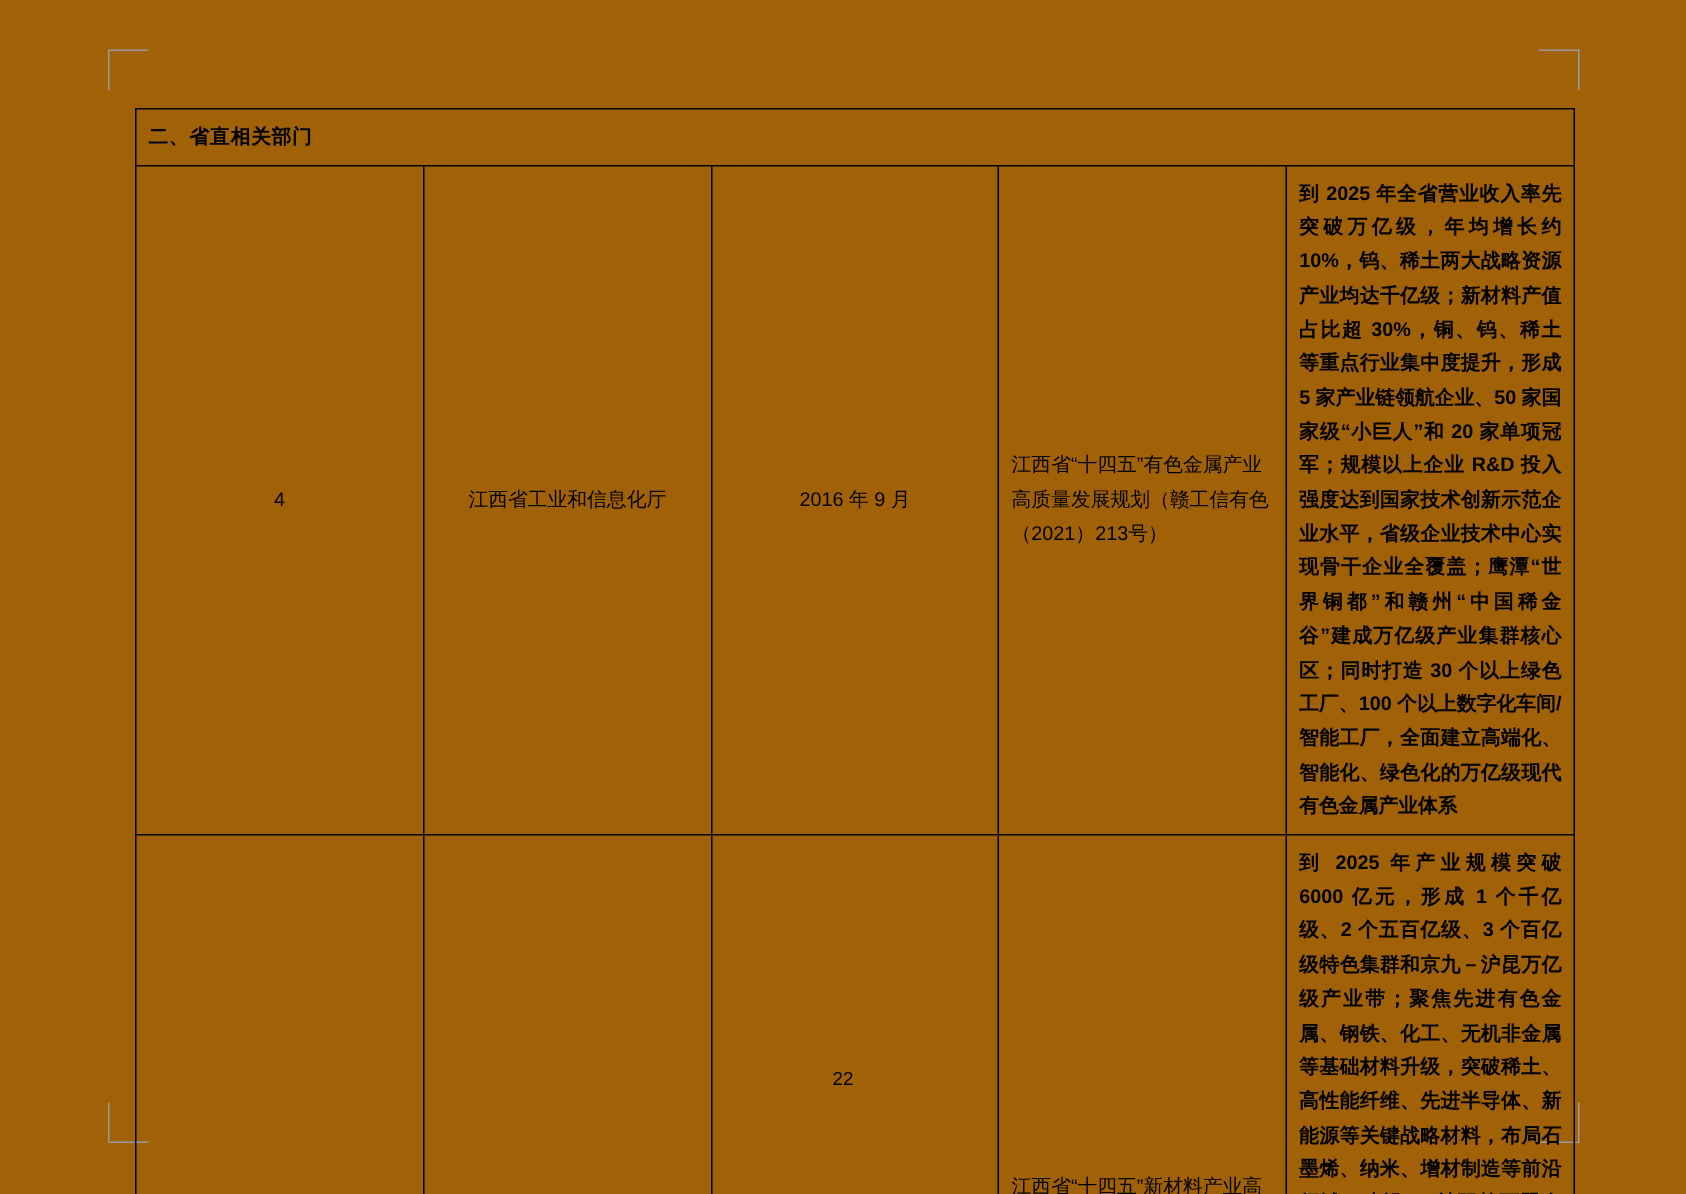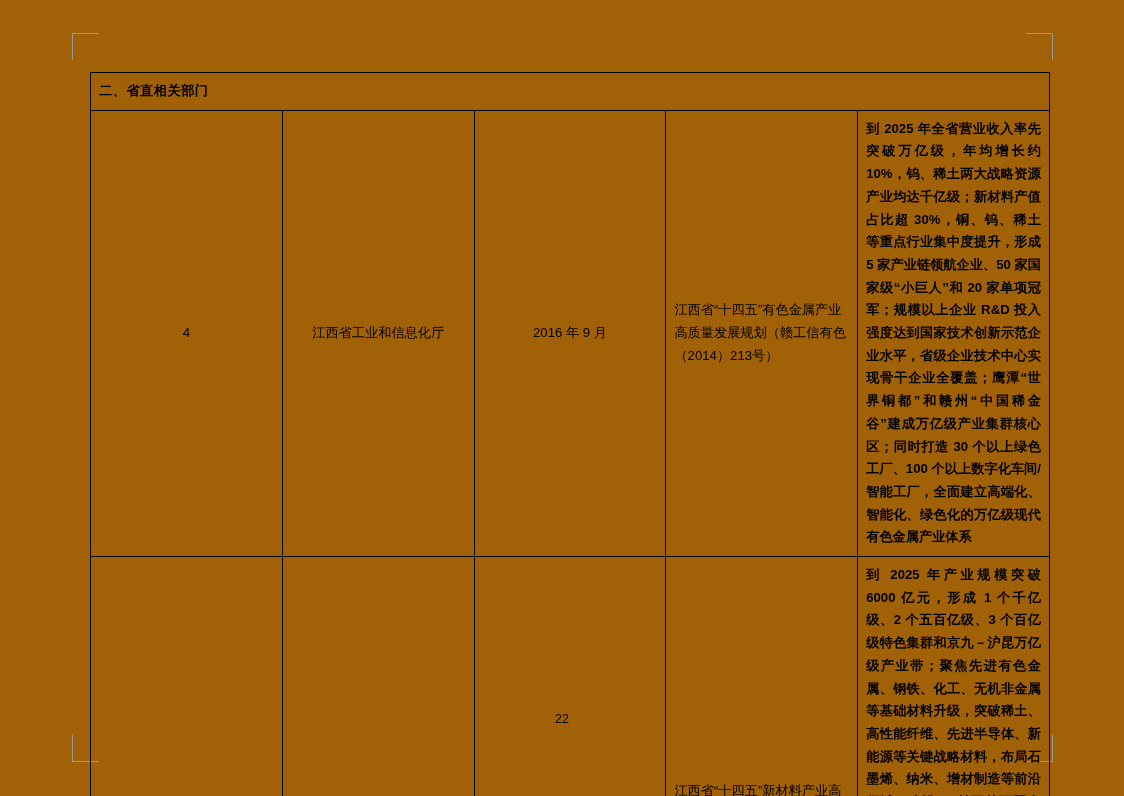--- a/index.html
+++ b/index.html
@@ -117,21 +117,21 @@
     <table class="doc-table">
       <tbody>
         <tr>
           <td class="section-header" colspan="5">二、省直相关部门</td>
         </tr>
 
         <tr>
           <td class="col-num">4</td>
           <td class="col-dept">江西省工业和信息化厅</td>
           <td class="col-date">2016 年 9 月</td>
-          <td class="col-plan">江西省“十四五”有色金属产业高质量发展规划（赣工信有色（2014）213号）</td>
+          <td class="col-plan">江西省“十四五”有色金属产业高质量发展规划（赣工信有色（2021）213号）</td>
           <td class="col-goal">到 2025 年全省营业收入率先突破万亿级，年均增长约 10%，钨、稀土两大战略资源产业均达千亿级；新材料产值占比超 30%，铜、钨、稀土等重点行业集中度提升，形成 5 家产业链领航企业、50 家国家级“小巨人”和 20 家单项冠军；规模以上企业 R&amp;D 投入强度达到国家技术创新示范企业水平，省级企业技术中心实现骨干企业全覆盖；鹰潭“世界铜都”和赣州“中国稀金谷”建成万亿级产业集群核心区；同时打造 30 个以上绿色工厂、100 个以上数字化车间/智能工厂，全面建立高端化、智能化、绿色化的万亿级现代有色金属产业体系</td>
         </tr>
 
         <tr>
           <td class="col-num">5</td>
           <td class="col-dept">江西省工业和信息化厅</td>
           <td class="col-date">2021 年 11 月</td>
           <td class="col-plan">江西省“十四五”新材料产业高质量发展规划（赣工信有色字（2021）256 号）</td>
           <td class="col-goal">到 2025 年产业规模突破 6000 亿元，形成 1 个千亿级、2 个五百亿级、3 个百亿级特色集群和京九－沪昆万亿级产业带；聚焦先进有色金属、钢铁、化工、无机非金属等基础材料升级，突破稀土、高性能纤维、先进半导体、新能源等关键战略材料，布局石墨烯、纳米、增材制造等前沿领域；建设“一轴双核两翼多点”空间布局，重点打造鹰潭“世界铜都”、赣州“中国稀金谷”等标志性集聚区；通过健全创新体系、提升产业链现代化、推广绿色智能制造、搭建检验检测与资源共享平台等举措，培育 5 家百亿级龙头、10 家国内领先“小巨人”企业，推动江西由材料大省迈向高端化、智能化、绿色化、国际化的材料强省</td>
         </tr>

